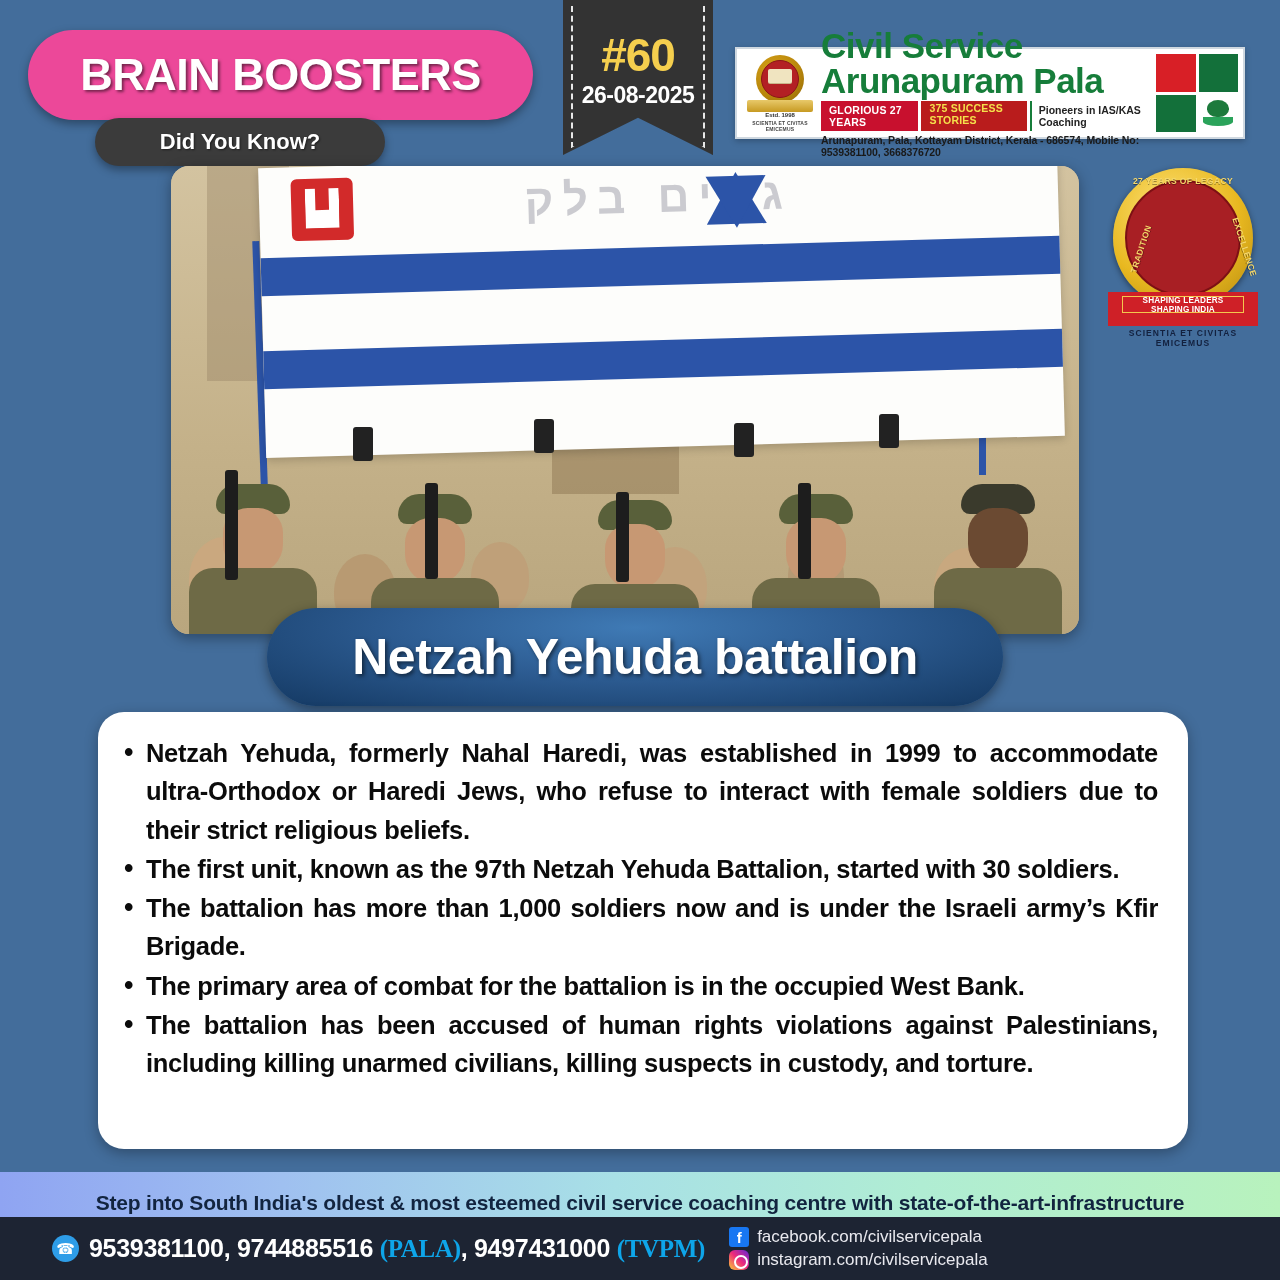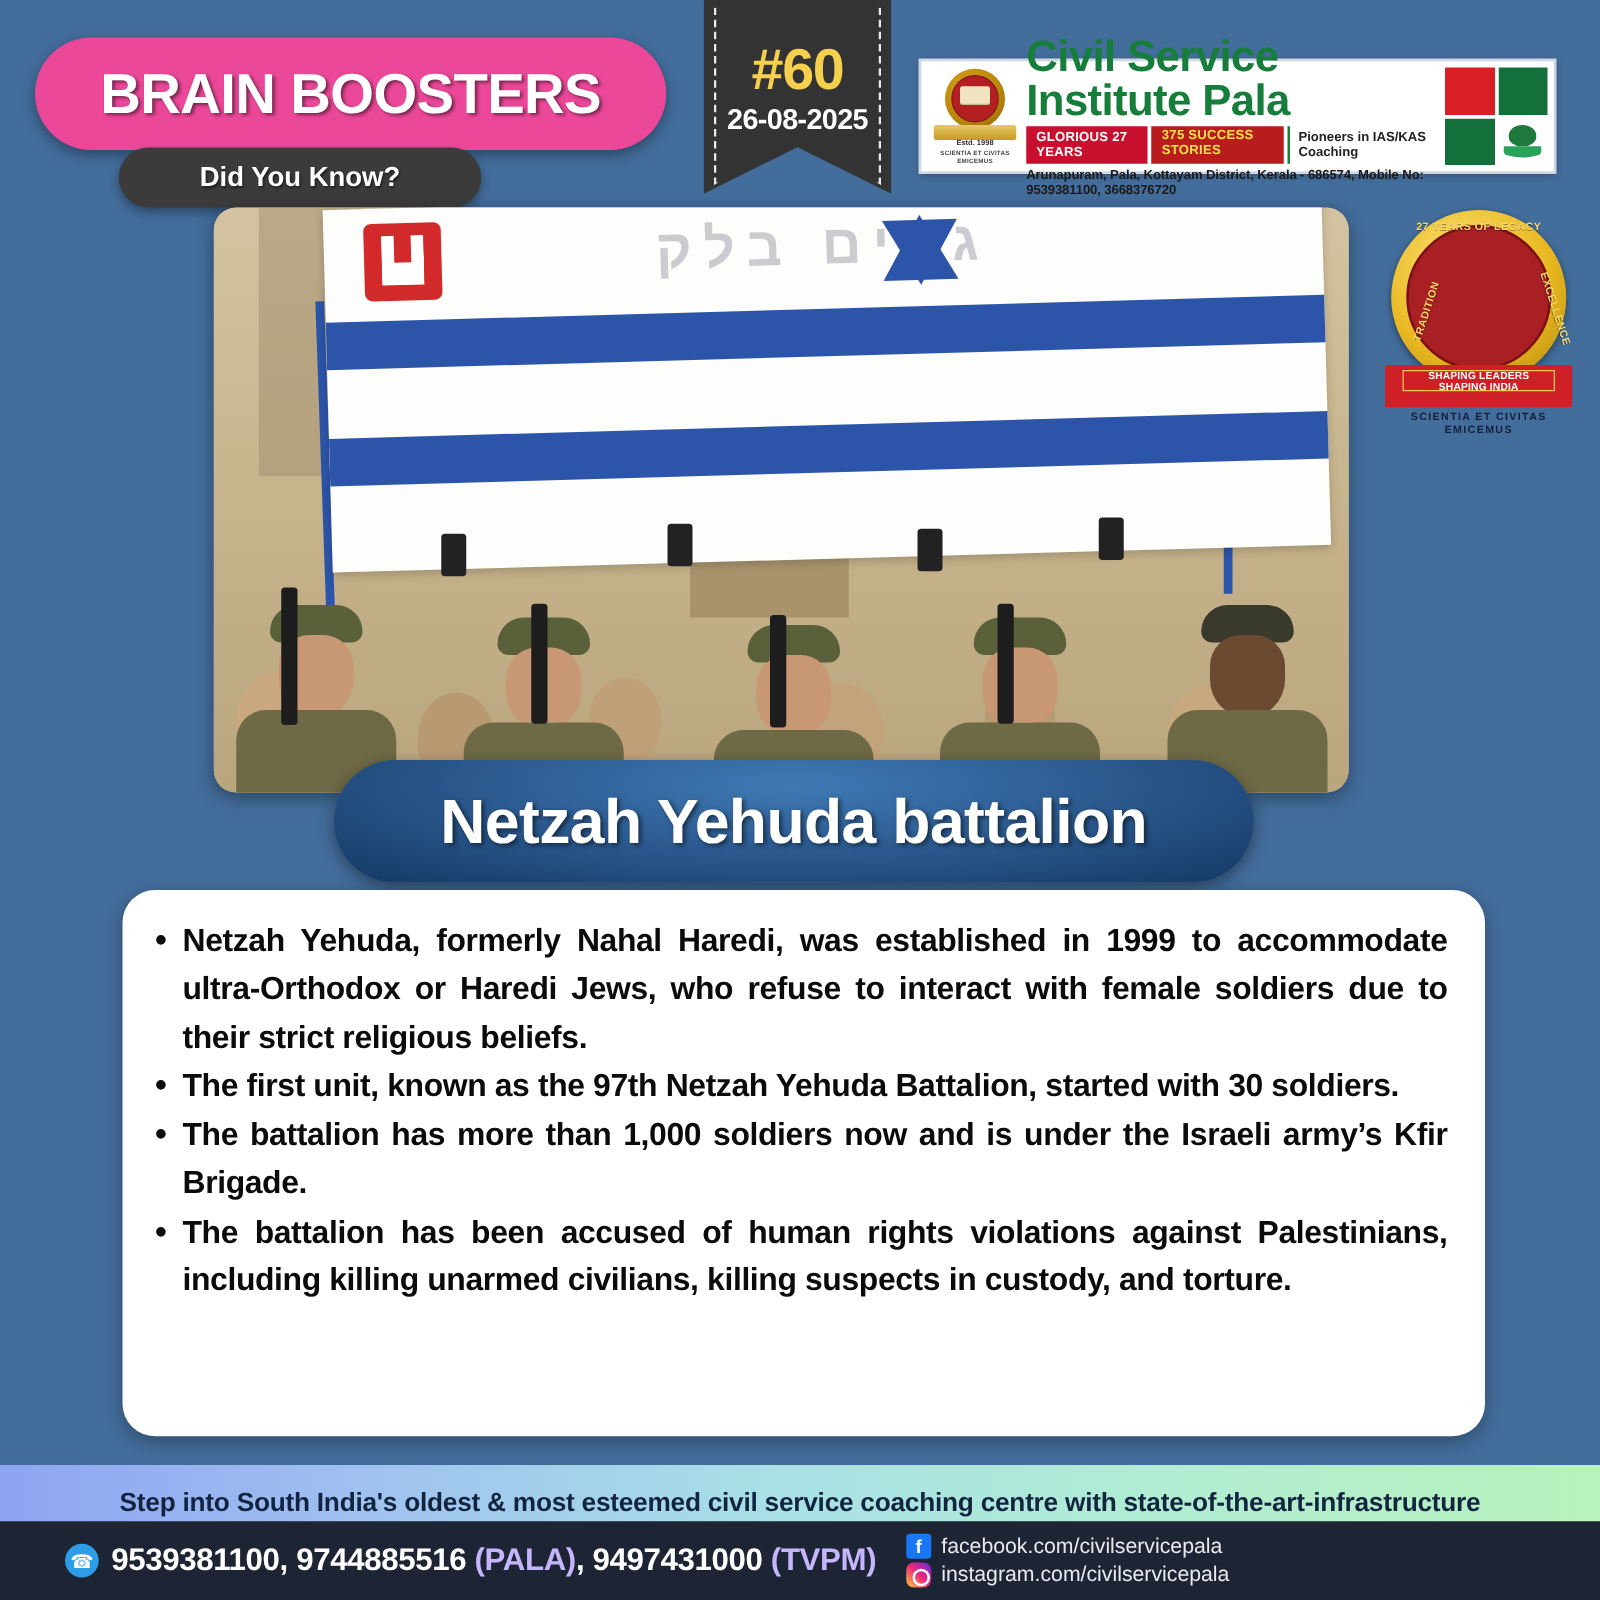--- a/index.html
+++ b/index.html
@@ -256,21 +256,21 @@
     position:absolute;left:0;top:1217px;width:1280px;height:63px;
     background:#1d2433;display:flex;align-items:center;
   }
   .f-phones{display:flex;align-items:center;margin-left:52px;}
   .ic-phone{
     width:27px;height:27px;border-radius:50%;background:#2e9de8;
     display:flex;align-items:center;justify-content:center;color:#fff;font-size:15px;
     margin-right:10px;flex:0 0 auto;
   }
   .phones-txt{font-size:25px;font-weight:bold;color:#fff;letter-spacing:-.3px;white-space:nowrap;}
-  .phones-txt .loc{color:#c4b5fd;}
+  .phones-txt .loc{color:#0ea5e9;font-family:Liberation Serif, serif;}
   .f-web{margin-left:30px;display:flex;flex-direction:column;gap:3px;}
   .f-soc{margin-left:24px;display:flex;flex-direction:column;gap:3px;}
   .f-line{display:flex;align-items:center;gap:8px;font-size:17px;color:#e9e9ef;white-space:nowrap;}
   .ic-globe{width:19px;height:19px;border-radius:50%;border:2px solid #e0b85c;position:relative;flex:0 0 auto;}
   .ic-globe::before{content:"";position:absolute;left:7px;top:-1px;width:3px;height:19px;border-left:2px solid #e0b85c;border-radius:50%;}
   .ic-globe::after{content:"";position:absolute;left:-1px;top:7px;width:19px;height:3px;border-top:2px solid #e0b85c;}
   .ic-mail{width:20px;height:15px;border:2px solid #e0b85c;position:relative;flex:0 0 auto;}
   .ic-mail::after{content:"";position:absolute;left:1px;top:0px;width:12px;height:12px;border-right:2px solid #e0b85c;border-bottom:2px solid #e0b85c;transform:rotate(45deg) scale(.85);transform-origin:0 0;}
   .ic-fb{width:20px;height:20px;background:#1877f2;border-radius:3px;color:#fff;font-size:15px;font-weight:bold;display:flex;align-items:center;justify-content:center;line-height:1;flex:0 0 auto;}
   .ic-ig{width:20px;height:20px;border-radius:6px;background:linear-gradient(45deg,#f9ce34,#ee2a7b 50%,#6228d7);position:relative;flex:0 0 auto;}
@@ -293,21 +293,21 @@
 
 <div class="inst-banner">
   <div class="emblem">
     <div class="circ"></div>
     <div class="book"></div>
     <div class="ribbon2"></div>
     <div class="estd">Estd. 1998</div>
     <div class="motto">SCIENTIA ET CIVITAS EMICEMUS</div>
   </div>
   <div class="inst-text">
-    <div class="inst-name">Civil Service Institute Pala</div>
+    <div class="inst-name">Civil Service Arunapuram Pala</div>
     <div class="badge-row">
       <div class="b-red">GLORIOUS 27 YEARS</div>
       <div class="b-green">375 SUCCESS STORIES</div>
       <div class="b-plain">Pioneers in IAS/KAS Coaching</div>
     </div>
     <div class="inst-addr">Arunapuram, Pala, Kottayam District, Kerala - 686574, Mobile No: 9539381100, 3668376720</div>
   </div>
   <div class="flagbox">
     <div class="fb1"></div>
       <div class="fb2"></div>
@@ -395,20 +395,21 @@
 
 <div class="title-bar">
   <span>Netzah Yehuda battalion</span>
 </div>
 
 <div class="card">
   <ul class="bullets">
     <li>Netzah Yehuda, formerly Nahal Haredi, was established in 1999 to accommodate ultra-Orthodox or Haredi Jews, who refuse to interact with female soldiers due to their strict religious beliefs.</li>
     <li>The first unit, known as the 97th Netzah Yehuda Battalion, started with 30 soldiers.</li>
     <li>The battalion has more than 1,000 soldiers now and is under the Israeli army’s Kfir Brigade.</li>
+    <li>The primary area of combat for the battalion is in the occupied West Bank.</li>
     <li>The battalion has been accused of human rights violations against Palestinians, including killing unarmed civilians, killing suspects in custody, and torture.</li>
   </ul>
 </div>
 
 <div class="tagline">
   <span>Step into  South India's oldest &amp; most esteemed civil service coaching centre with state-of-the-art-infrastructure</span>
 </div>
 
 <div class="footer">
   <div class="f-phones">

